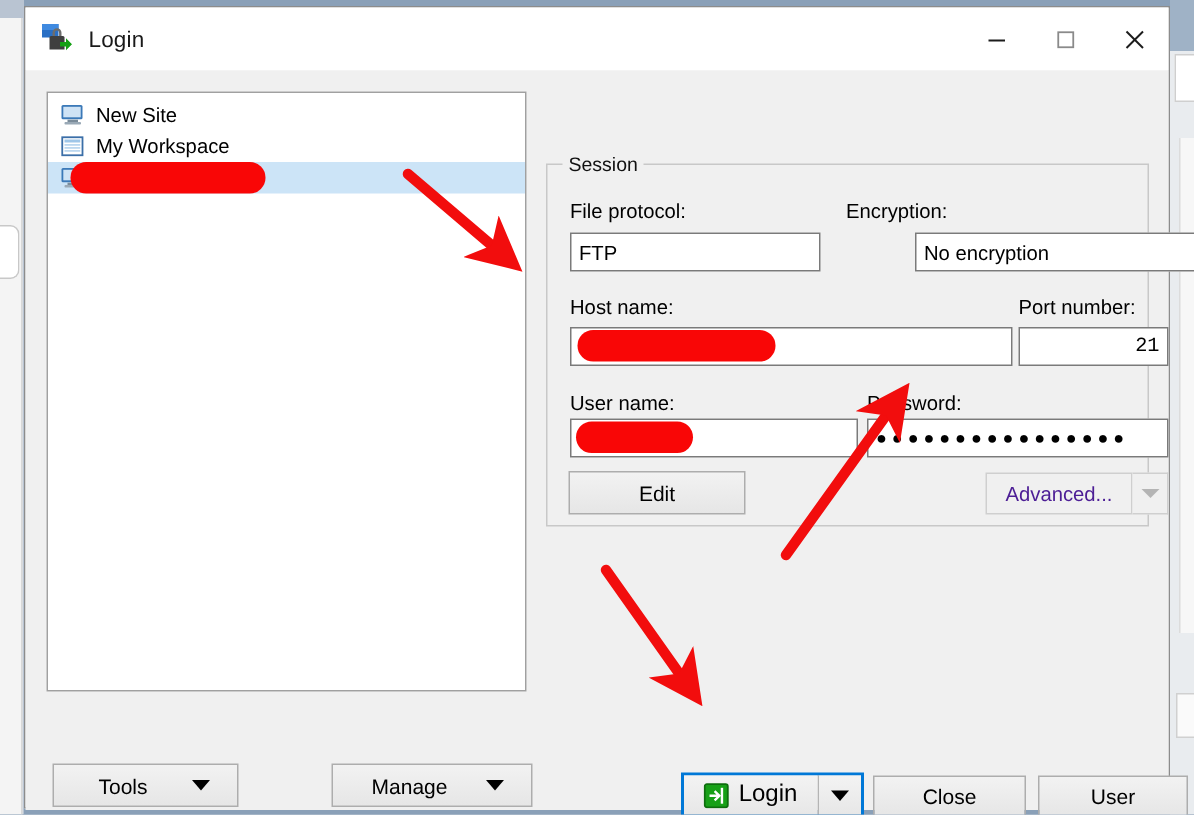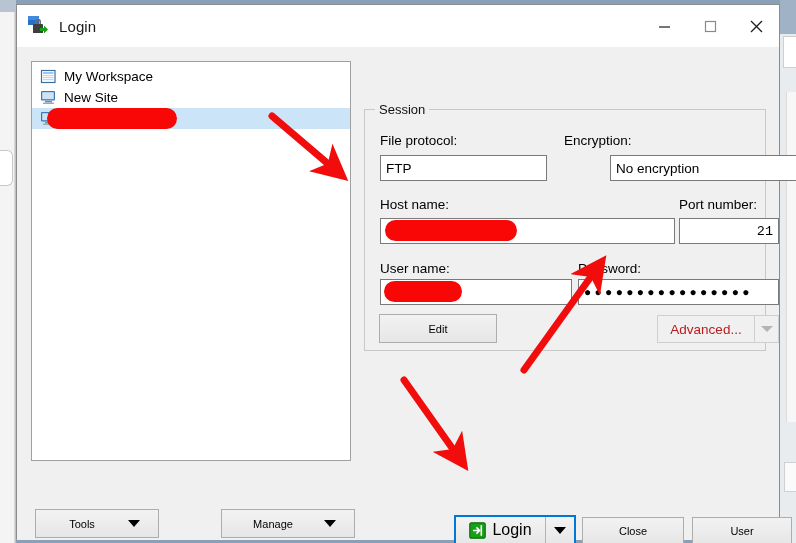--- a/index.html
+++ b/index.html
@@ -107,21 +107,21 @@
     position: absolute;
     background: #f90606;
     border-radius: 11px;
   }
 
   
   .btn {
     box-sizing: border-box;
     background: linear-gradient(#f2f2f2, #e6e6e6);
     border: 1px solid #adadad;
-    font-size: 11px; color: #000;
+    font-size: 14px; color: #000;
     display: flex; align-items: center; justify-content: center;
     position: absolute;
   }
   .btn .cap { flex: 1; text-align: center; }
   .split-arrow {
     width: 0; height: 0;
     border-left: 6px solid transparent;
     border-right: 6px solid transparent;
     border-top: 7px solid #000;
     margin-right: 18px;
@@ -151,21 +151,21 @@
     display: flex; align-items: center;
     padding: 12px 5px;
     overflow: hidden;
   }
   .input.ro { background: #fff; }
   .input.right { justify-content: flex-end; font-family: Liberation Mono, monospace; }
   .bullets { letter-spacing: 3.3px; font-size: 12px; line-height: 1; }
 
   #advanced-button {
     position: absolute; left: 640px; top: 268px; width: 98px; height: 28px;
-    background: #f0f0f0; border: 1px solid #cfcfcf; color: #b91c1c;
+    background: #f0f0f0; border: 1px solid #cfcfcf; color: #4c1d95;
     font-size: 13.5px; display: flex; align-items: center; justify-content: center;
     box-sizing: border-box;
   }
   #advanced-dropdown {
     position: absolute; left: 738px; top: 268px; width: 24px; height: 28px;
     background: #f0f0f0; border: 1px solid #cfcfcf; border-left: none;
     box-sizing: border-box;
     display: flex; align-items: center; justify-content: center;
   }
   .dd-arrow-dis {
@@ -253,40 +253,40 @@
       </div>
     </div>
 
     <div class="body">
 
       <div class="tree">
 
         <div class="tree-item">
           <span class="tree-ico">
             <svg width="17" height="15" viewBox="0 0 17 15">
+              <rect x="1" y="1" width="14" height="9.5" rx="1" fill="#3b79b8"></rect>
+              <rect x="2.2" y="2.2" width="11.6" height="7" fill="#cfe3f5"></rect>
+              <rect x="5" y="10.8" width="7" height="1.6" fill="#7a8b99"></rect>
+              <rect x="3" y="12.4" width="11" height="1.6" rx="0.6" fill="#9aa9b6"></rect>
+            </svg>
+          </span>
+          <span>New Site</span>
+        </div>
+
+        <div class="tree-item">
+          <span class="tree-ico">
+            <svg width="17" height="15" viewBox="0 0 17 15">
               <rect x="1.5" y="1.5" width="13.5" height="12" fill="#ffffff" stroke="#3b6fa8" stroke-width="1.2"></rect>
               <rect x="3" y="3" width="10.5" height="2" fill="#9fc6e8"></rect>
               <rect x="3" y="6" width="10.5" height="1.2" fill="#bcd7ef"></rect>
               <rect x="3" y="8" width="10.5" height="1.2" fill="#bcd7ef"></rect>
               <rect x="3" y="10" width="10.5" height="1.2" fill="#bcd7ef"></rect>
             </svg>
           </span>
           <span>My Workspace</span>
-        </div>
-
-        <div class="tree-item">
-          <span class="tree-ico">
-            <svg width="17" height="15" viewBox="0 0 17 15">
-              <rect x="1" y="1" width="14" height="9.5" rx="1" fill="#3b79b8"></rect>
-              <rect x="2.2" y="2.2" width="11.6" height="7" fill="#cfe3f5"></rect>
-              <rect x="5" y="10.8" width="7" height="1.6" fill="#7a8b99"></rect>
-              <rect x="3" y="12.4" width="11" height="1.6" rx="0.6" fill="#9aa9b6"></rect>
-            </svg>
-          </span>
-          <span>New Site</span>
         </div>
 
         <div class="tree-item selected">
           <span class="tree-ico">
             <svg width="17" height="15" viewBox="0 0 17 15">
               <rect x="1" y="1" width="14" height="9.5" rx="1" fill="#3b79b8"></rect>
               <rect x="2.2" y="2.2" width="11.6" height="7" fill="#cfe3f5"></rect>
               <rect x="5" y="10.8" width="7" height="1.6" fill="#7a8b99"></rect>
               <rect x="3" y="12.4" width="11" height="1.6" rx="0.6" fill="#9aa9b6"></rect>
             </svg>

